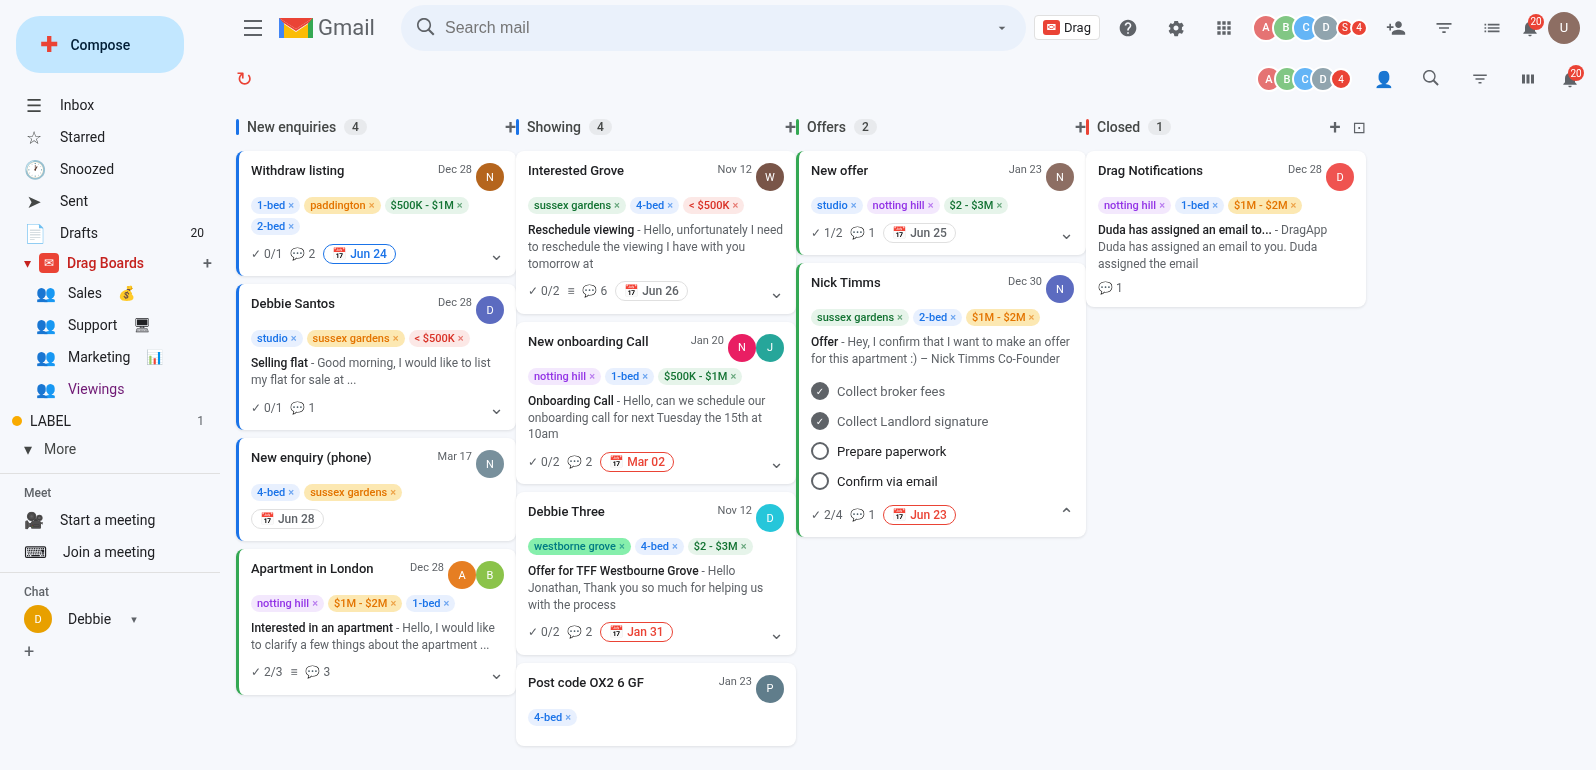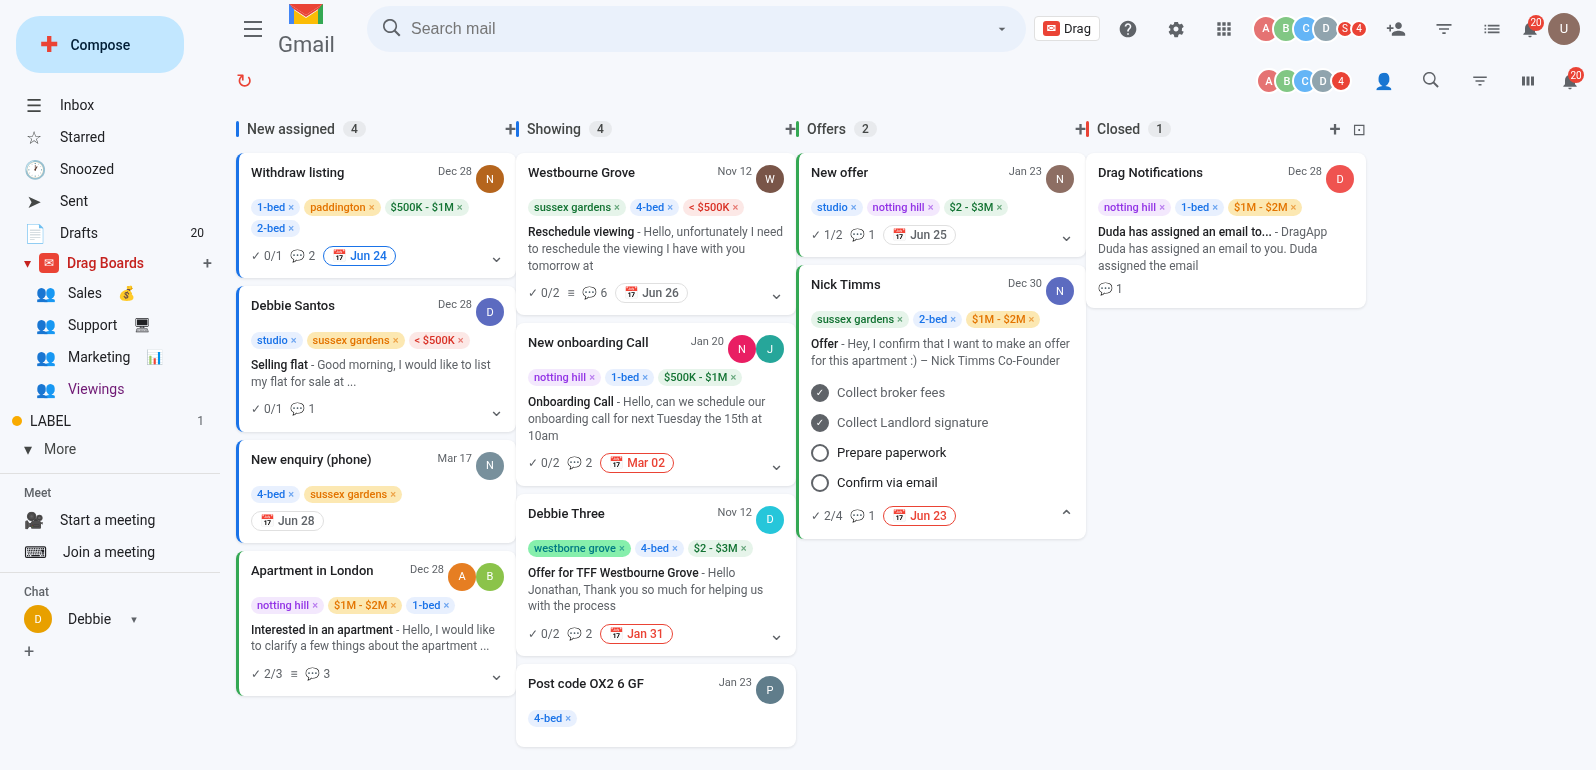--- a/index.html
+++ b/index.html
@@ -6,21 +6,21 @@
     body { font-family: 'Google Sans', Roboto, Arial, sans-serif; font-size: 13px; background: #f6f8fc; color: #202124; height: 770px; overflow: hidden; }
 
     
     .app { display: flex; height: 100vh; }
     .sidebar { width: 220px; min-width: 220px; background: #f6f8fc; padding-top: 8px; overflow-y: auto; flex-shrink: 0; }
     .main { flex: 1; display: flex; flex-direction: column; overflow: hidden; }
     .topbar { height: 64px; display: flex; align-items: center; padding: 0 16px; background: #f6f8fc; gap: 8px; }
 
     
     .hamburger { cursor: pointer; padding: 8px; border-radius: 50%; display: flex; align-items: center; justify-content: center; }
-    .gmail-logo { display: flex; align-items: center; gap: 4px; margin-right: 24px; flex-direction: column; }
+    .gmail-logo { display: flex; align-items: center; gap: 4px; margin-right: 18px; }
     .gmail-text { font-size: 22px; color: #5f6368; font-weight: 400; }
     .search-bar { flex: 1; max-width: 720px; background: #eaf1fb; border-radius: 24px; display: flex; align-items: center; padding: 0 16px; height: 46px; gap: 8px; }
     .search-bar input { border: none; background: transparent; font-size: 16px; color: #202124; outline: none; flex: 1; }
     .topbar-right { margin-left: auto; display: flex; align-items: center; gap: 8px; }
     .drag-badge { display: flex; align-items: center; gap: 4px; background: #fff; border-radius: 4px; padding: 4px 8px; font-size: 13px; border: 1px solid #e0e0e0; }
     .icon-btn { width: 40px; height: 40px; border-radius: 50%; display: flex; align-items: center; justify-content: center; cursor: pointer; font-size: 18px; color: #5f6368; }
     .avatar { width: 32px; height: 32px; border-radius: 50%; background: #a0522d; display: flex; align-items: center; justify-content: center; color: #fff; font-size: 13px; cursor: pointer; }
 
     
     .compose-btn { margin: 8px 16px 16px; background: #c2e7ff; border-radius: 24px; padding: 16px 24px; display: flex; align-items: center; gap: 12px; cursor: pointer; font-size: 14px; font-weight: 500; color: #001d35; width: 168px; }
@@ -310,21 +310,21 @@
           </svg>
         <span class="notif-count" style="background:#ea4335;">20</span>
       </div>
     </div>
 
     <div class="columns-wrapper">
 
       <div class="column">
         <div class="column-header">
           <div style="width:3px;height:16px;background:#1a73e8;border-radius:2px;"></div>
-          <span>New assigned</span>
+          <span>New enquiries</span>
           <span class="column-count">4</span>
           <span class="column-add">+</span>
         </div>
 
         <div class="card" style="border-left:3px solid #1a73e8;">
           <div class="card-header">
             <span class="card-title">Withdraw listing</span>
             <span class="card-date">Dec 28</span>
             <div class="card-avatar" style="background:#b5651d;">N</div>
           </div>
@@ -423,21 +423,21 @@
       <div class="column">
         <div class="column-header">
           <div style="width:3px;height:16px;background:#1a73e8;border-radius:2px;"></div>
           <span>Showing</span>
           <span class="column-count">4</span>
           <span class="column-add">+</span>
         </div>
 
         <div class="card">
           <div class="card-header">
-            <span class="card-title">Westbourne Grove</span>
+            <span class="card-title">Interested Grove</span>
             <span class="card-date">Nov 12</span>
             <div class="card-avatar" style="background:#795548;">W</div>
           </div>
           <div class="tags">
             <span class="tag tag-green">sussex gardens <span style="cursor:pointer;opacity:0.6;">×</span></span>
             <span class="tag tag-blue">4-bed <span style="cursor:pointer;opacity:0.6;">×</span></span>
             <span class="tag tag-red">&lt; $500K <span style="cursor:pointer;opacity:0.6;">×</span></span>
           </div>
           <div class="card-preview">
             <b>Reschedule viewing</b> - Hello, unfortunately I need to reschedule the viewing I have with you tomorrow at

